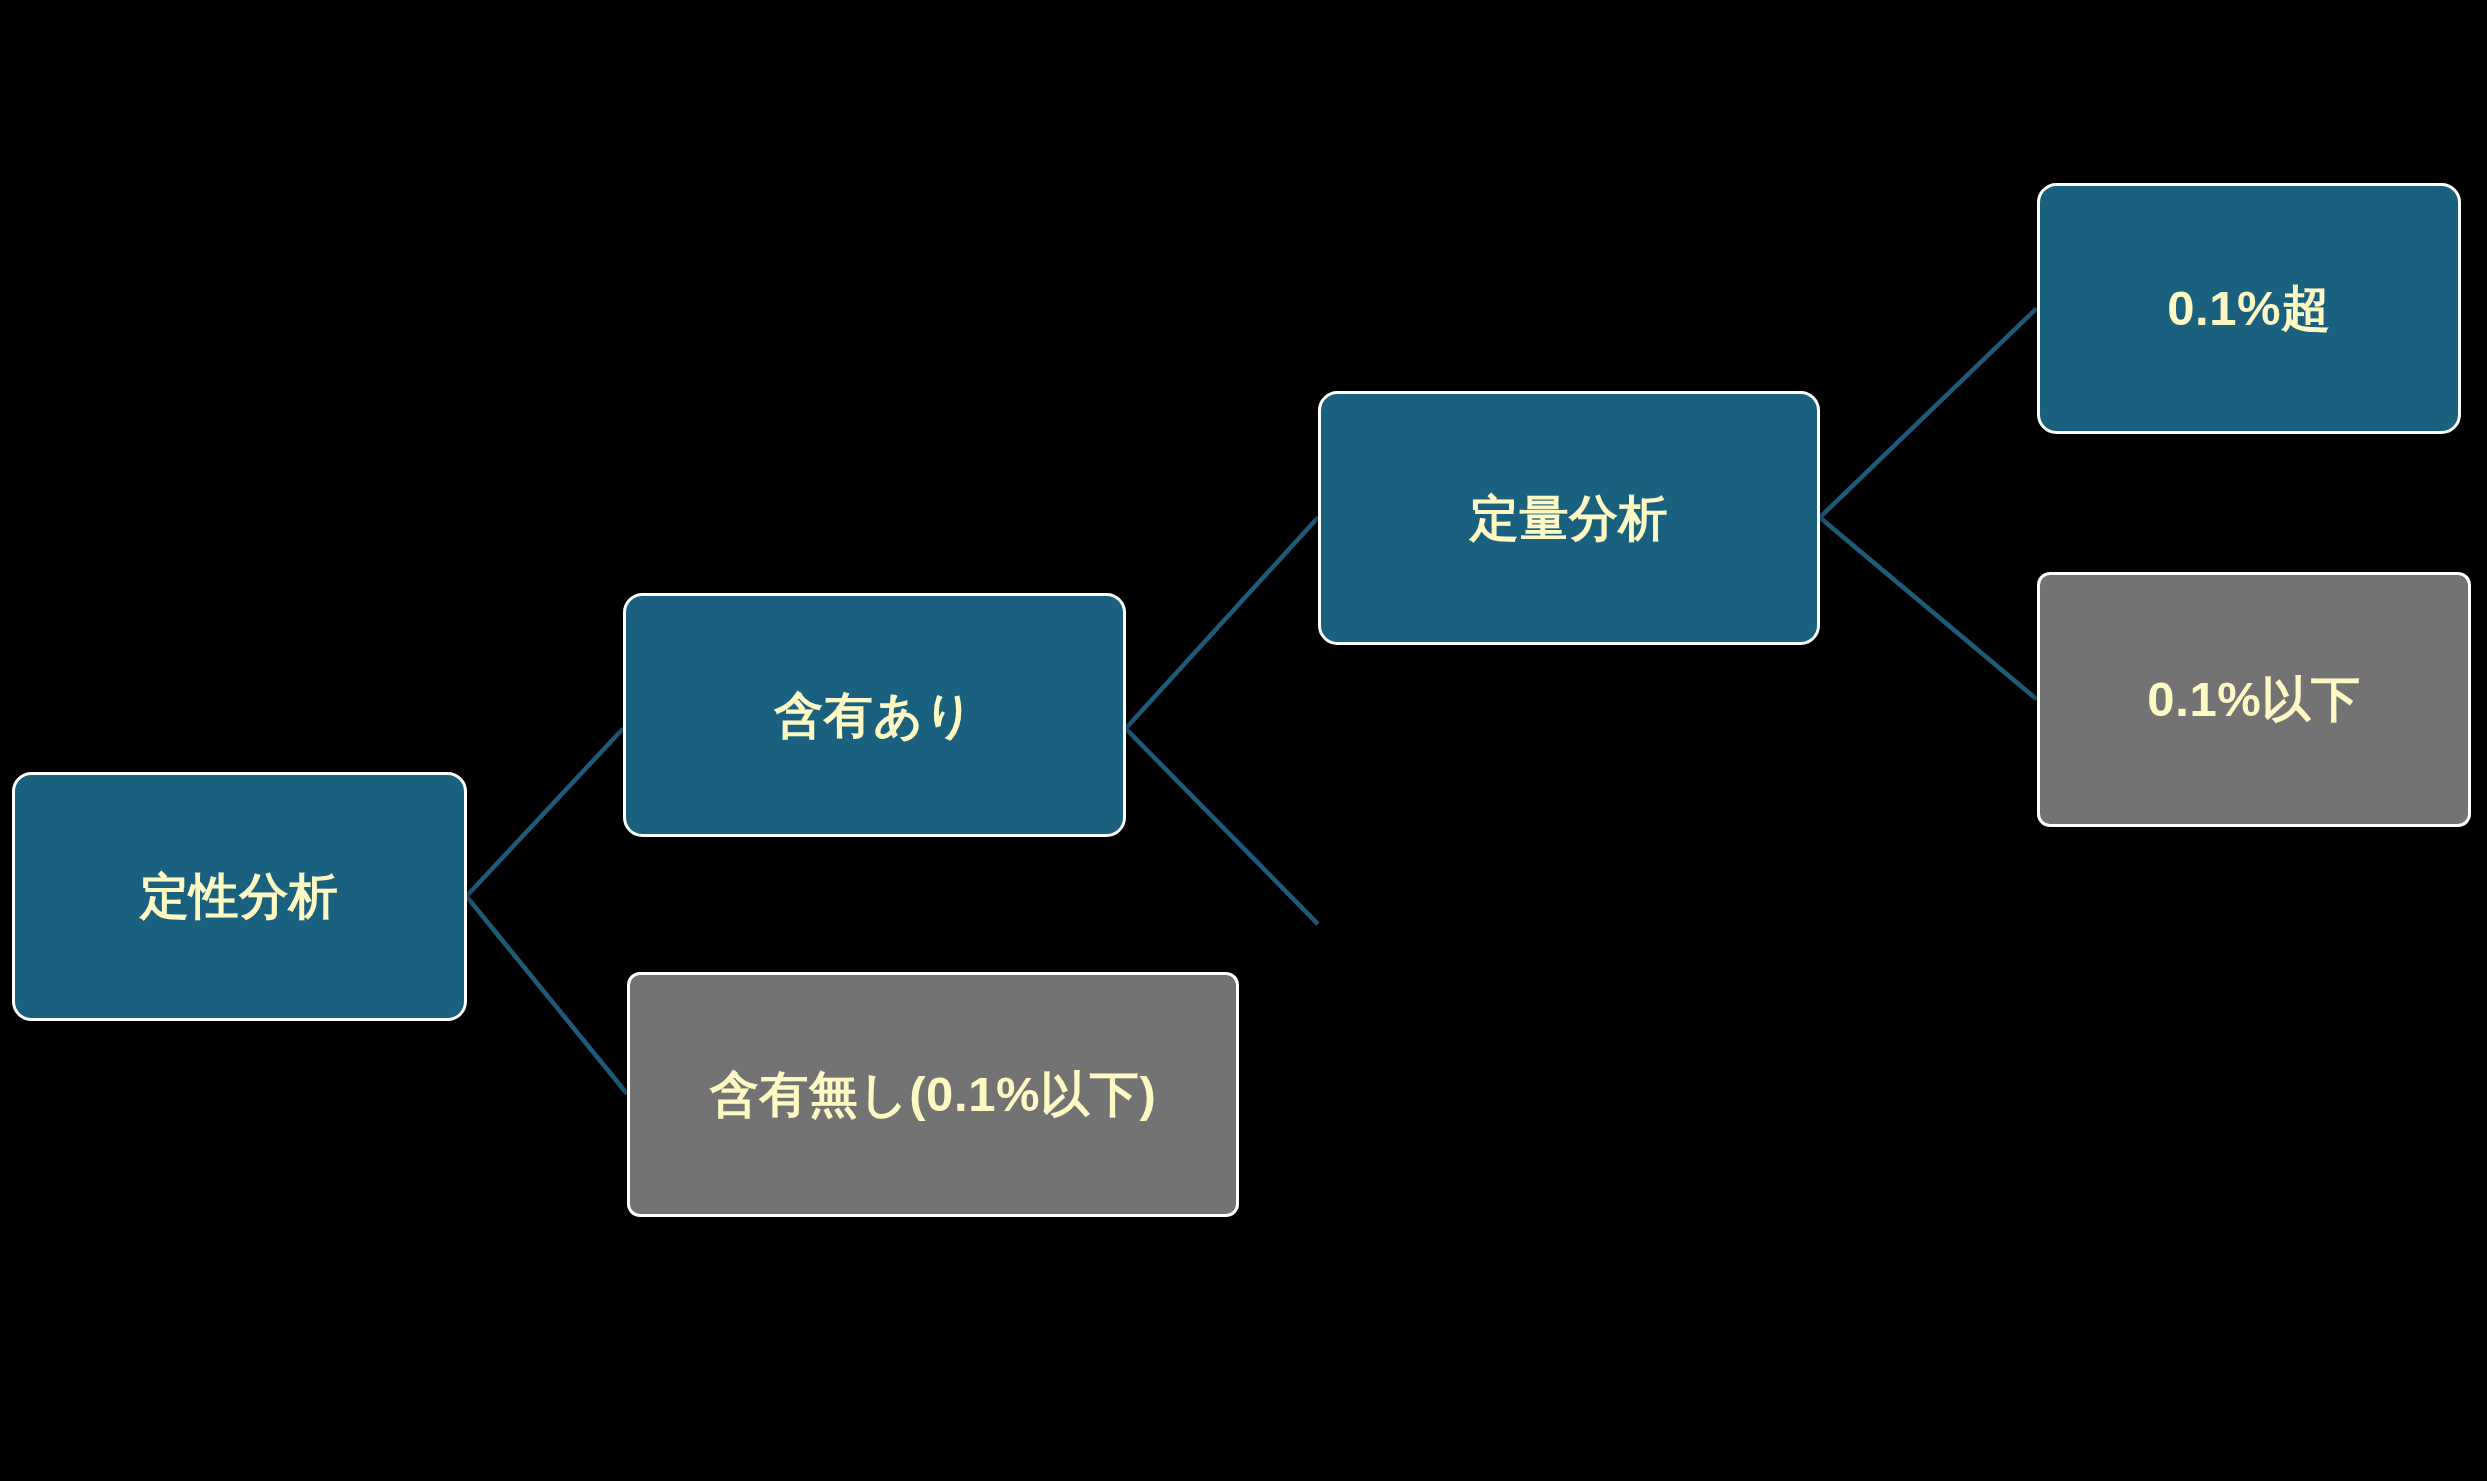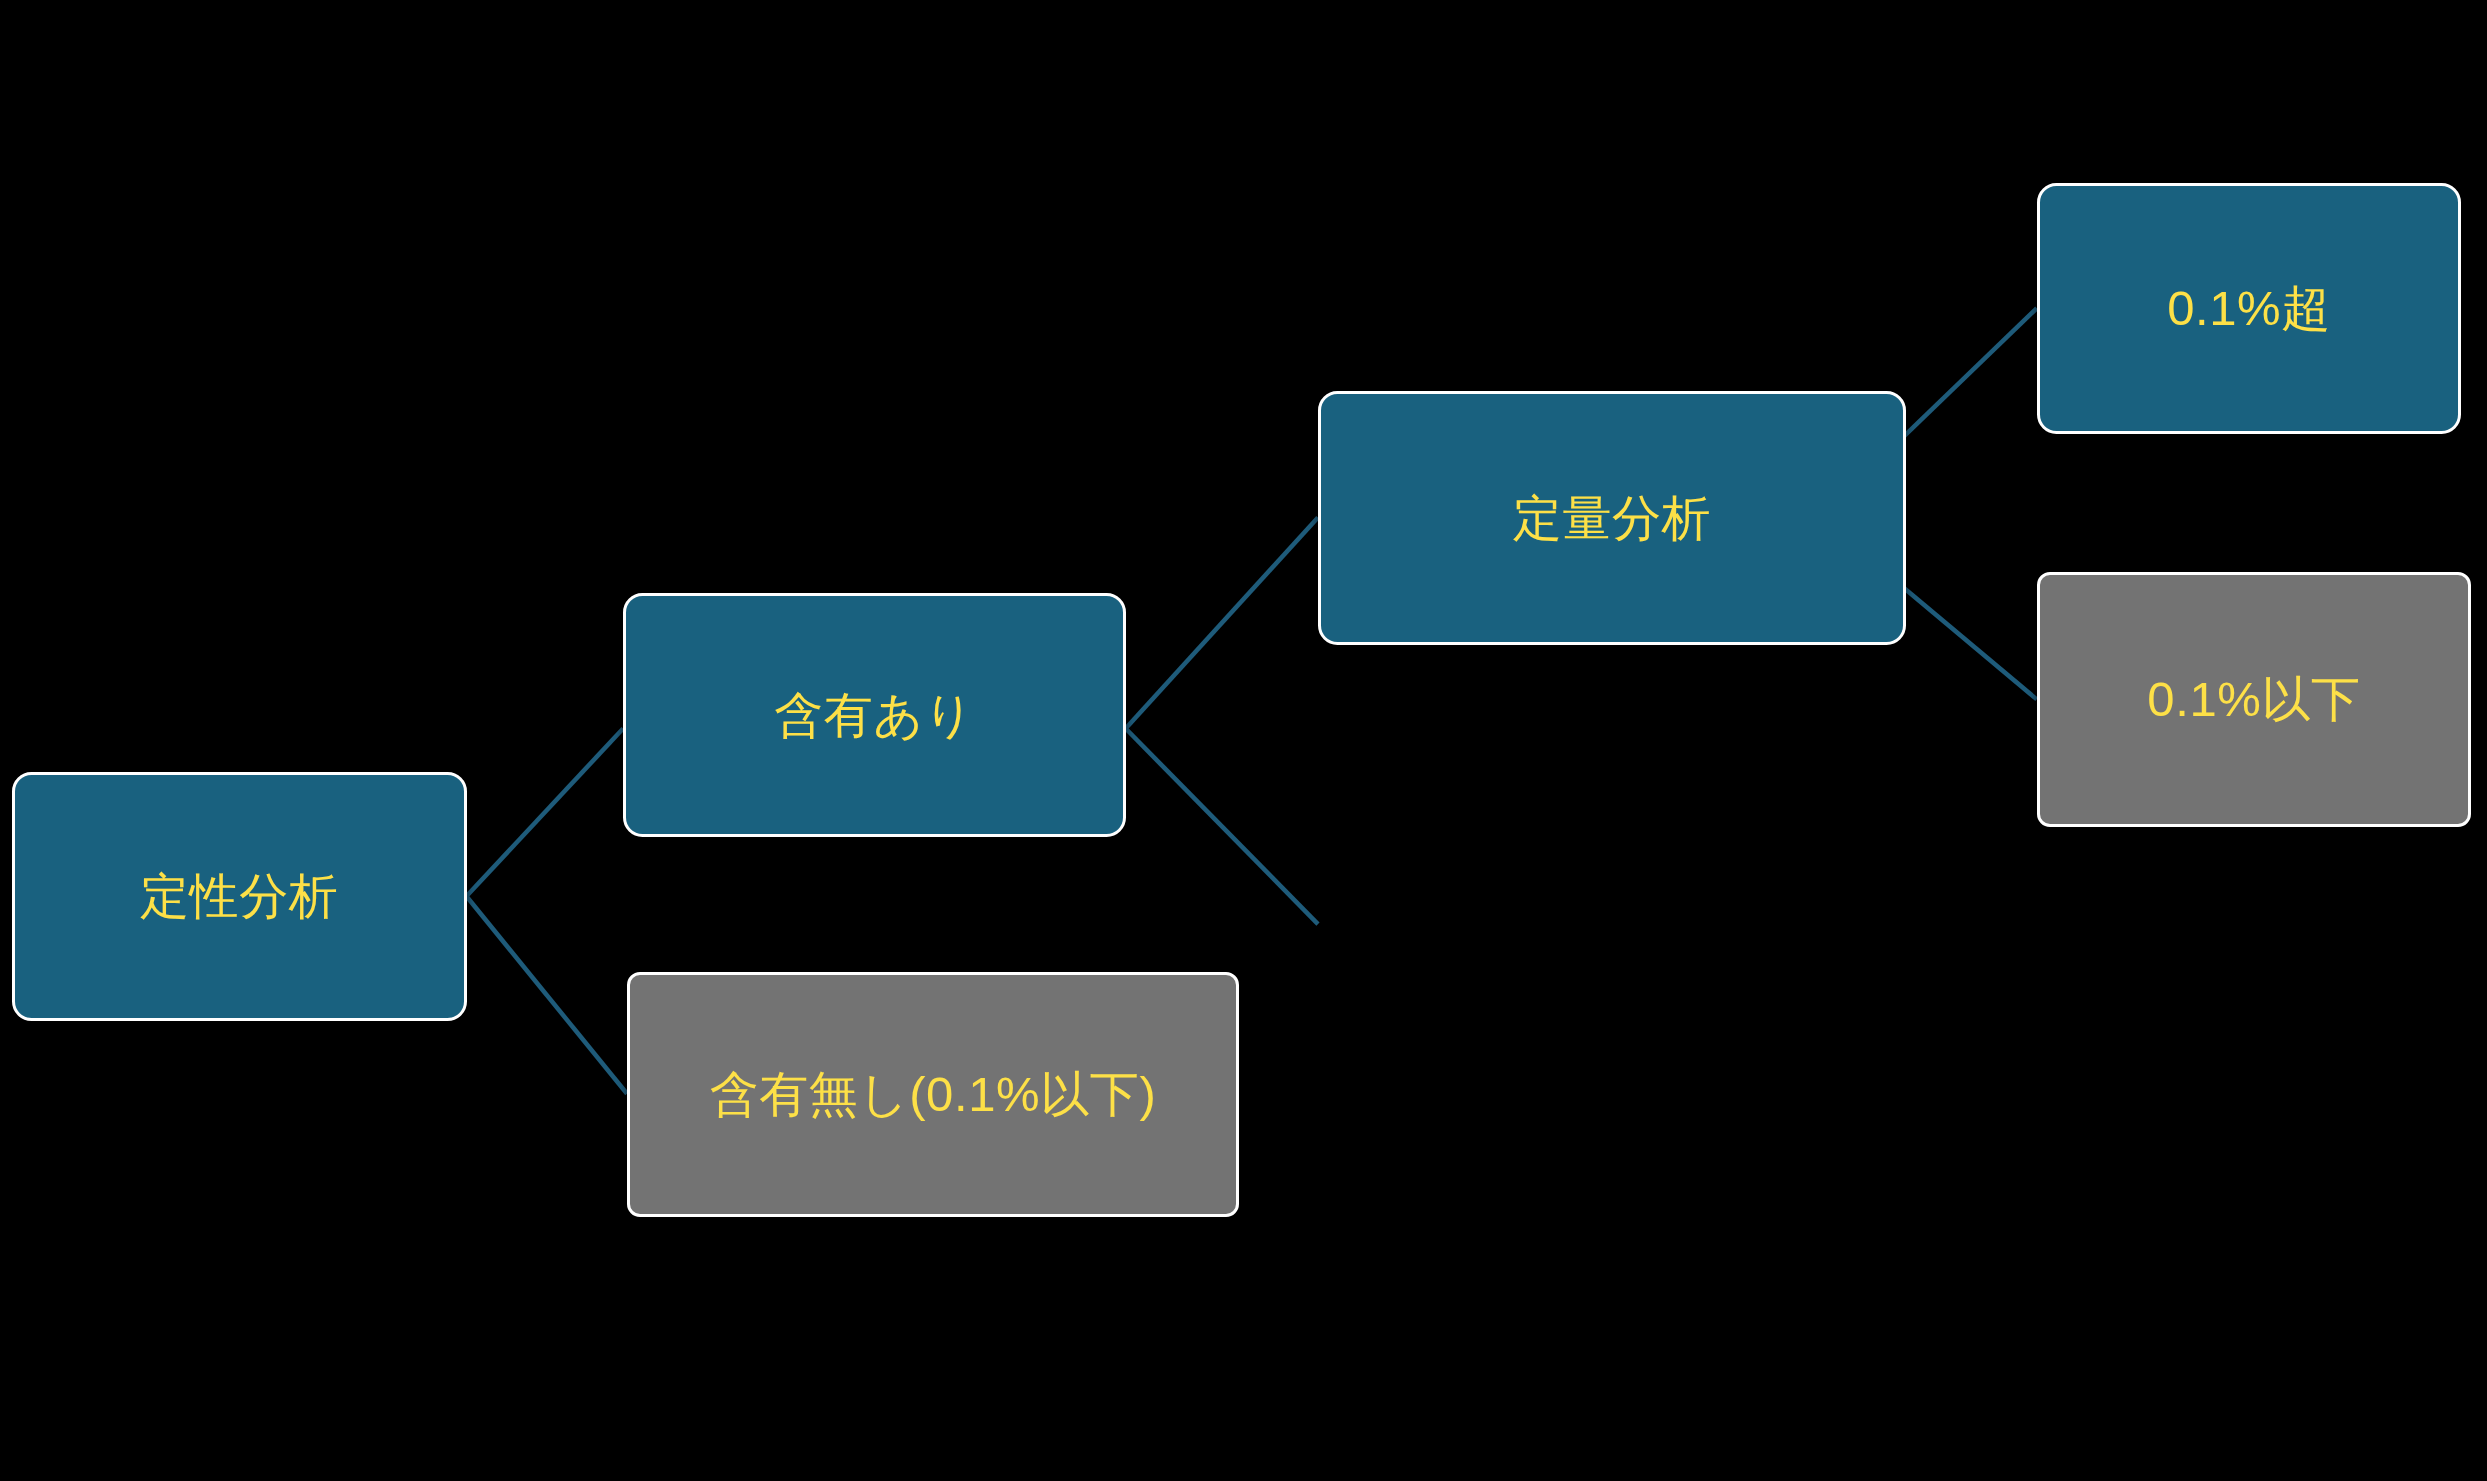--- a/index.html
+++ b/index.html
@@ -36,22 +36,22 @@
     border-radius: 19.4px;
     display: flex;
     align-items: center;
     justify-content: center;
     text-align: center;
     box-shadow: 0 3.2px 9px rgba(0,0,0,0.55);
   }
   .node.primary   { background: #19617F; }
   .node.secondary { background: #737373; border-radius: 13px; }
   .node .label {
-    color: #fde047;
-    font-weight: normal;
+    color: #fef9c3;
+    font-weight: bold;
     font-size: 49px;
     line-height: 1.2;
     white-space: nowrap;
     letter-spacing: 0.6px;
   }
 </style>
 </head>
 <body>
 
 <div id="canvas">
@@ -70,21 +70,21 @@
   </div>
 
   <div class="node primary" style="left:623px; top:593px; width:503px; height:244px;">
     <span class="label">含有あり</span>
   </div>
 
   <div class="node secondary" style="left:627px; top:972px; width:612px; height:245px;">
     <span class="label">含有無し(0.1%以下)</span>
   </div>
 
-  <div class="node primary" style="left:1318px; top:391px; width:588px; height:254px;">
+  <div class="node primary" style="left:1318px; top:391px; width:502px; height:254px;">
     <span class="label">定量分析</span>
   </div>
 
 
   <div class="node primary" style="left:2037px; top:183px; width:424px; height:251px;">
     <span class="label">0.1%超</span>
   </div>
 
   <div class="node secondary" style="left:2037px; top:572px; width:434px; height:255px;">
     <span class="label">0.1%以下</span>

